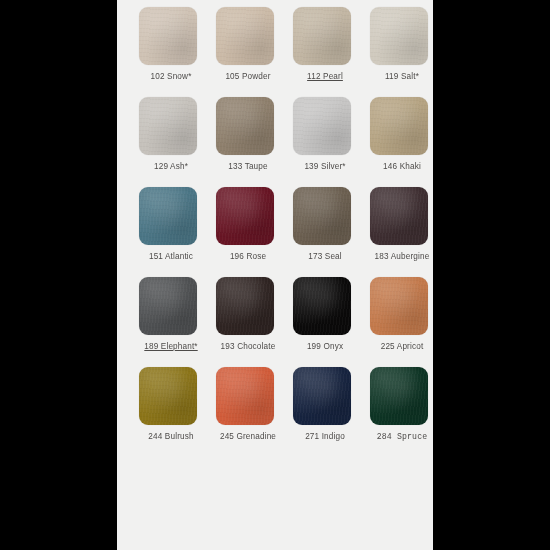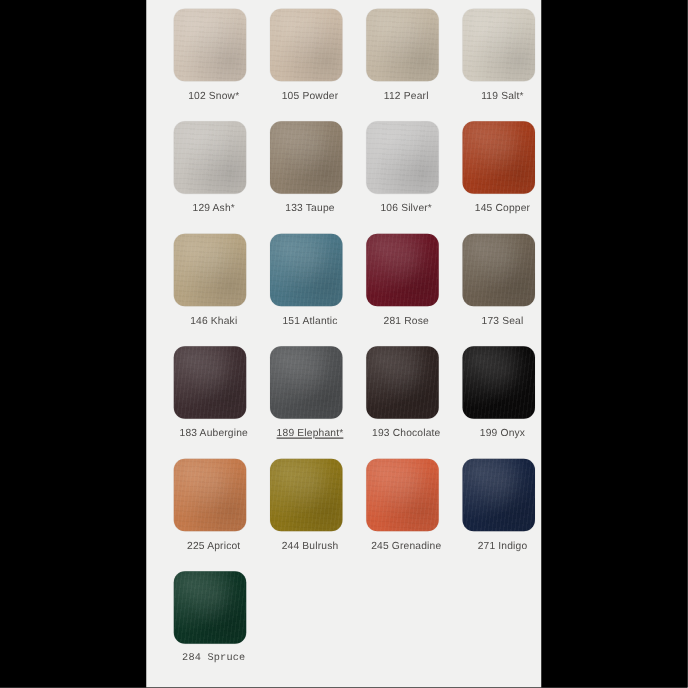--- a/index.html
+++ b/index.html
@@ -98,53 +98,49 @@
         <div class="swatch-cell">
           <div class="swatch-chip" style="background-color: rgb(207, 194, 180);"></div>
           <div class="swatch-label" style="color: rgb(77, 75, 73);">102 Snow*</div>
         </div>
         <div class="swatch-cell">
           <div class="swatch-chip" style="background-color: rgb(203, 186, 167);"></div>
           <div class="swatch-label" style="color: rgb(77, 75, 73);">105 Powder</div>
         </div>
         <div class="swatch-cell">
           <div class="swatch-chip" style="background-color: rgb(194, 182, 163);"></div>
-          <div class="swatch-label" style="color: rgb(77, 75, 73);">112 Pearl</div>
+          <div class="swatch-label" style="color: rgb(77, 75, 73); text-decoration: underline;">112 Pearl</div>
         </div>
         <div class="swatch-cell">
           <div class="swatch-chip" style="background-color: rgb(208, 202, 190);"></div>
           <div class="swatch-label" style="color: rgb(77, 75, 73);">119 Salt*</div>
         </div>
         <div class="swatch-cell">
           <div class="swatch-chip" style="background-color: rgb(197, 193, 187);"></div>
           <div class="swatch-label" style="color: rgb(77, 75, 73);">129 Ash*</div>
         </div>
         <div class="swatch-cell">
           <div class="swatch-chip" style="background-color: rgb(142, 127, 108);"></div>
           <div class="swatch-label" style="color: rgb(77, 75, 73);">133 Taupe</div>
         </div>
         <div class="swatch-cell">
           <div class="swatch-chip" style="background-color: rgb(198, 197, 196);"></div>
-          <div class="swatch-label" style="color: rgb(77, 75, 73);">106 Silver*</div>
-        </div>
-        <div class="swatch-cell">
-          <div class="swatch-chip" style="background-color: rgb(163, 60, 28);"></div>
-          <div class="swatch-label" style="color: rgb(77, 75, 73);">145 Copper</div>
+          <div class="swatch-label" style="color: rgb(77, 75, 73);">139 Silver*</div>
         </div>
         <div class="swatch-cell">
           <div class="swatch-chip" style="background-color: rgb(181, 163, 130);"></div>
           <div class="swatch-label" style="color: rgb(77, 75, 73);">146 Khaki</div>
         </div>
         <div class="swatch-cell">
           <div class="swatch-chip" style="background-color: rgb(74, 117, 133);"></div>
           <div class="swatch-label" style="color: rgb(77, 75, 73);">151 Atlantic</div>
         </div>
         <div class="swatch-cell">
           <div class="swatch-chip" style="background-color: rgb(104, 21, 36);"></div>
-          <div class="swatch-label" style="color: rgb(77, 75, 73);">281 Rose</div>
+          <div class="swatch-label" style="color: rgb(77, 75, 73);">196 Rose</div>
         </div>
         <div class="swatch-cell">
           <div class="swatch-chip" style="background-color: rgb(107, 95, 80);"></div>
           <div class="swatch-label" style="color: rgb(77, 75, 73);">173 Seal</div>
         </div>
         <div class="swatch-cell">
           <div class="swatch-chip" style="background-color: rgb(62, 46, 49);"></div>
           <div class="swatch-label" style="color: rgb(77, 75, 73);">183 Aubergine</div>
         </div>
         <div class="swatch-cell">

